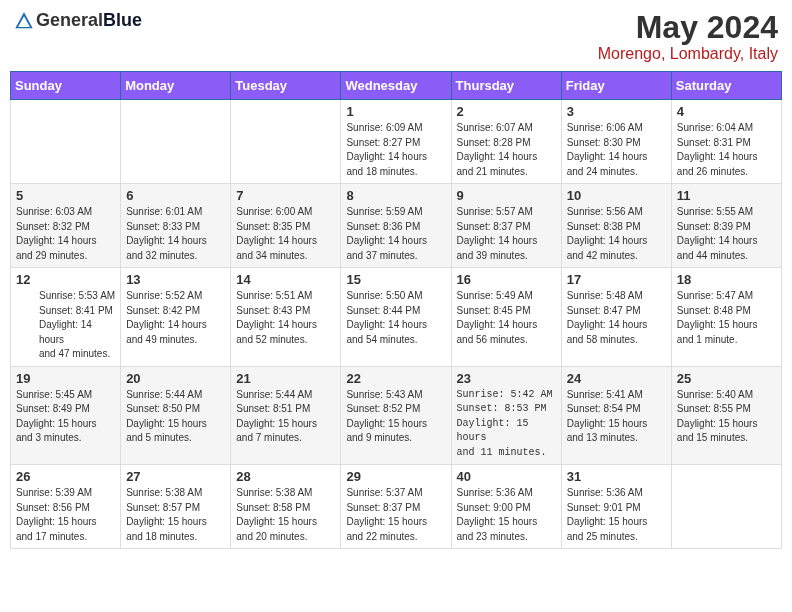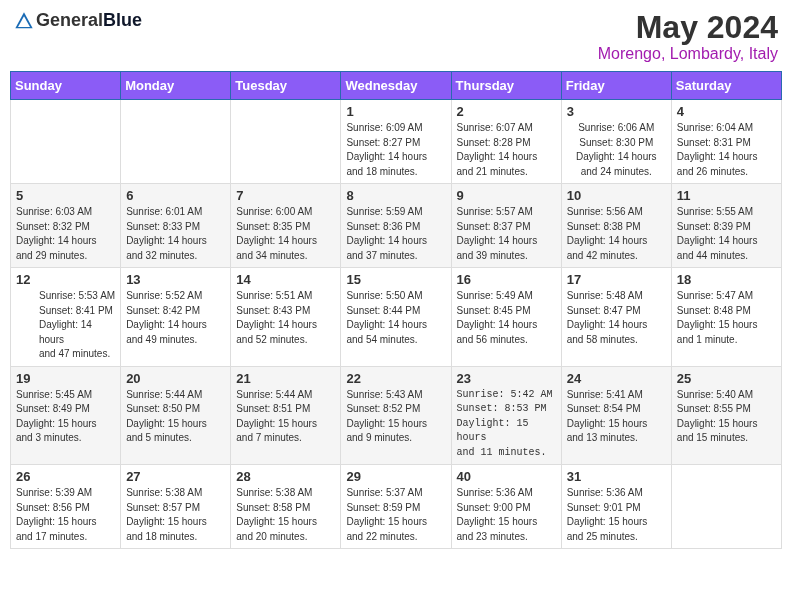--- a/index.html
+++ b/index.html
@@ -40,21 +40,21 @@
       text-align: right;
     }
     .month-title {
       font-size: 32px;
       font-weight: bold;
       color: #333;
       line-height: 1.1;
     }
     .location-title {
       font-size: 16px;
-      color: #a21caf;
+      color: #b91c1c;
     }
     .calendar {
       width: 100%;
       border-collapse: collapse;
       border: 1px solid #ccc;
     }
     .calendar th {
       background-color: #8b5cf6;
       color: #fff;
       font-size: 13px;
@@ -137,21 +137,21 @@
         </td>
         <td>
           <span class="day-number">2</span>
           <div class="day-info" style="white-space: pre-line;">Sunrise: 6:07 AM
 Sunset: 8:28 PM
 Daylight: 14 hours
 and 21 minutes.</div>
         </td>
         <td>
           <span class="day-number">3</span>
-          <div class="day-info" style="white-space: pre-line; text-align: center;">Sunrise: 6:06 AM
+          <div class="day-info" style="white-space: pre-line;">Sunrise: 6:06 AM
 Sunset: 8:30 PM
 Daylight: 14 hours
 and 24 minutes.</div>
         </td>
         <td>
           <span class="day-number">4</span>
           <div class="day-info" style="white-space: pre-line;">Sunrise: 6:04 AM
 Sunset: 8:31 PM
 Daylight: 14 hours
 and 26 minutes.</div>
@@ -328,21 +328,21 @@
         <td>
           <span class="day-number">28</span>
           <div class="day-info" style="white-space: pre-line;">Sunrise: 5:38 AM
 Sunset: 8:58 PM
 Daylight: 15 hours
 and 20 minutes.</div>
         </td>
         <td>
           <span class="day-number">29</span>
           <div class="day-info" style="white-space: pre-line;">Sunrise: 5:37 AM
-Sunset: 8:59 PM
+Sunset: 8:37 PM
 Daylight: 15 hours
 and 22 minutes.</div>
         </td>
         <td>
           <span class="day-number">40</span>
           <div class="day-info" style="white-space: pre-line;">Sunrise: 5:36 AM
 Sunset: 9:00 PM
 Daylight: 15 hours
 and 23 minutes.</div>
         </td>

